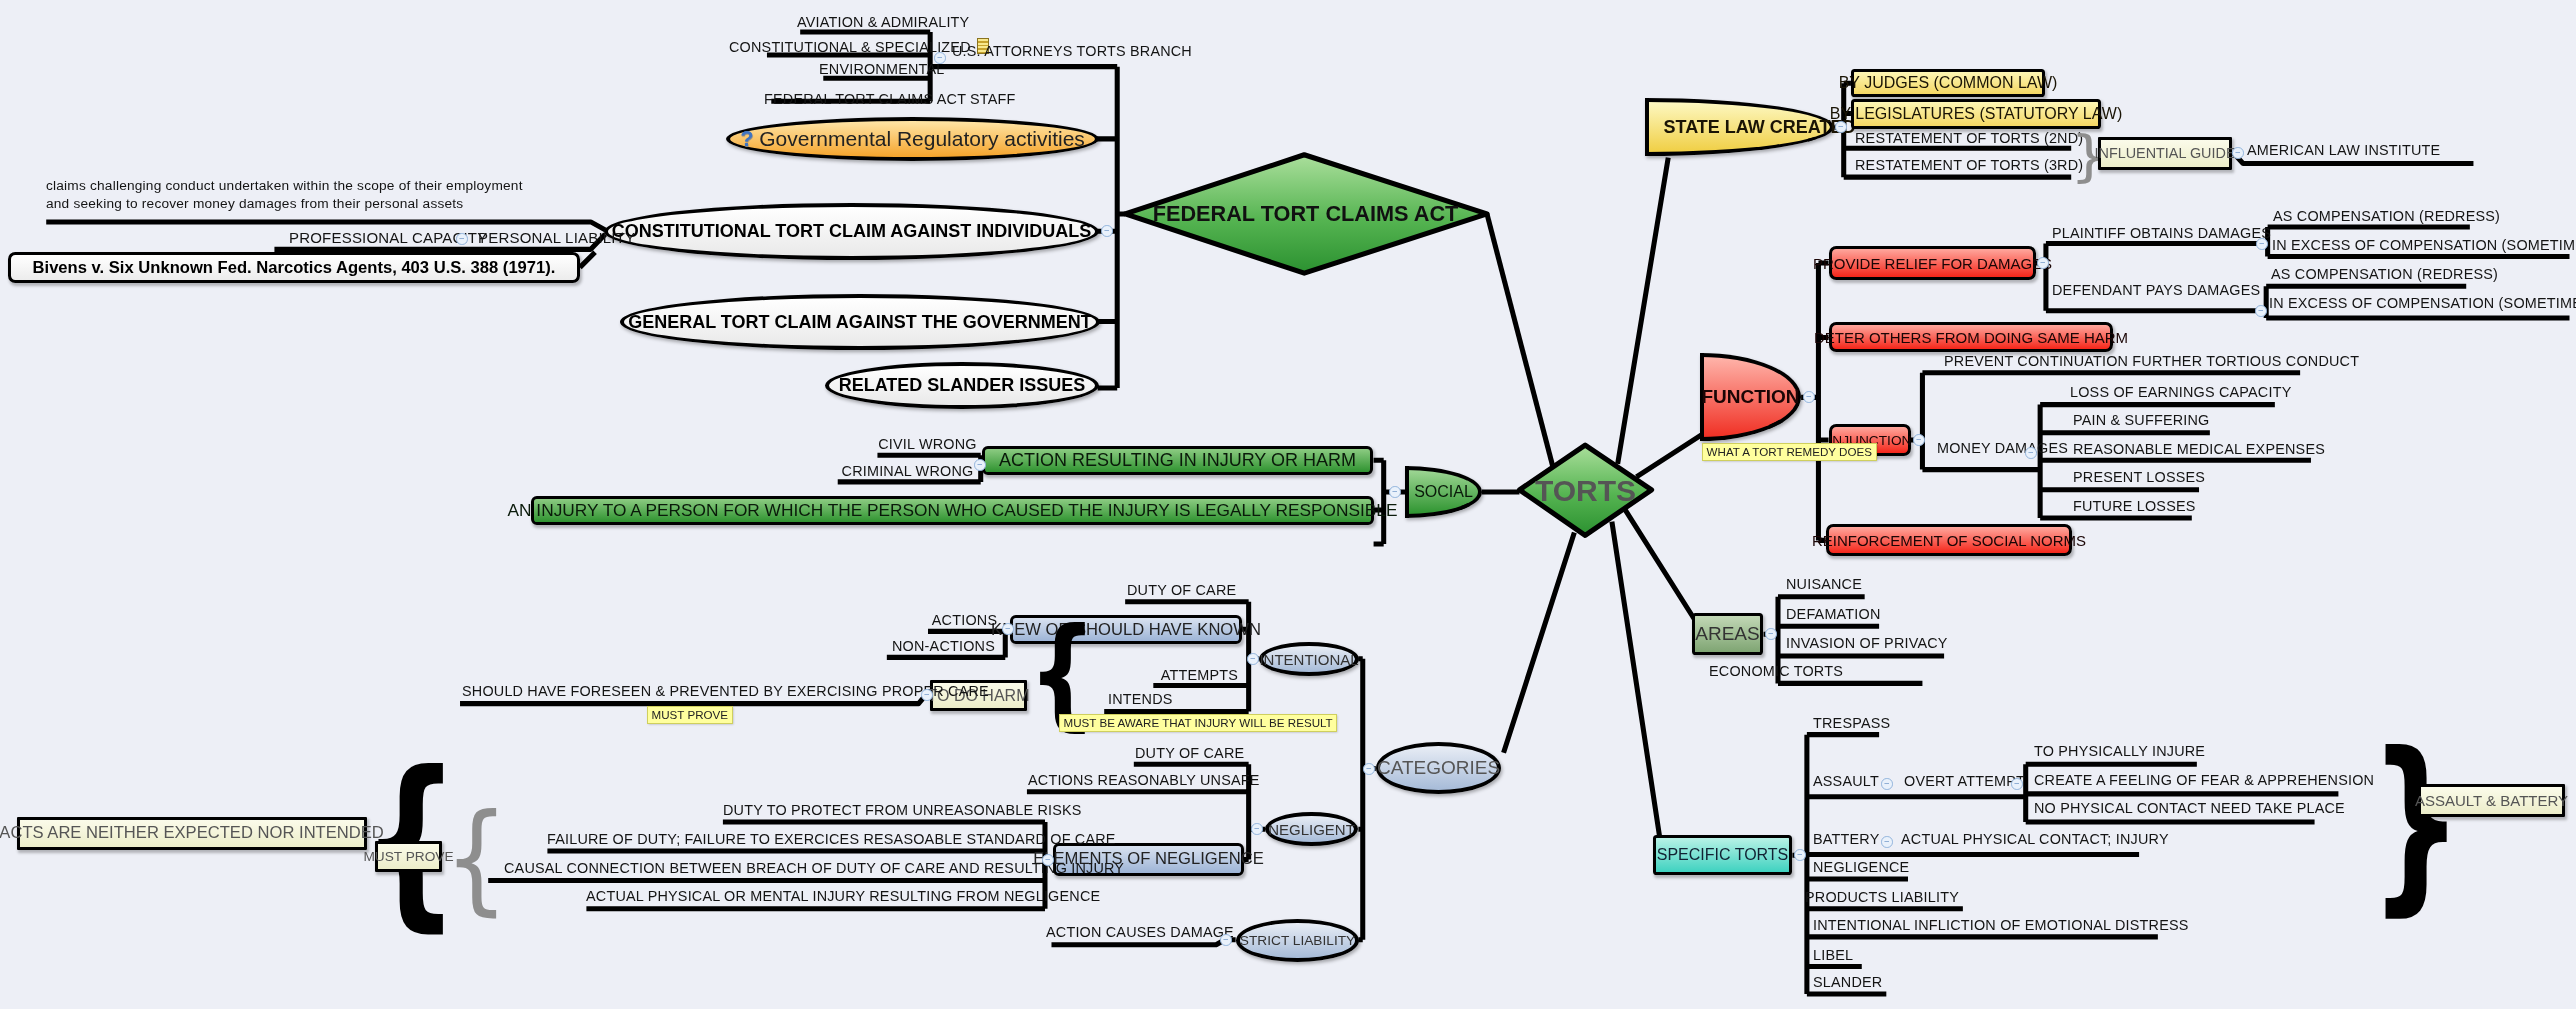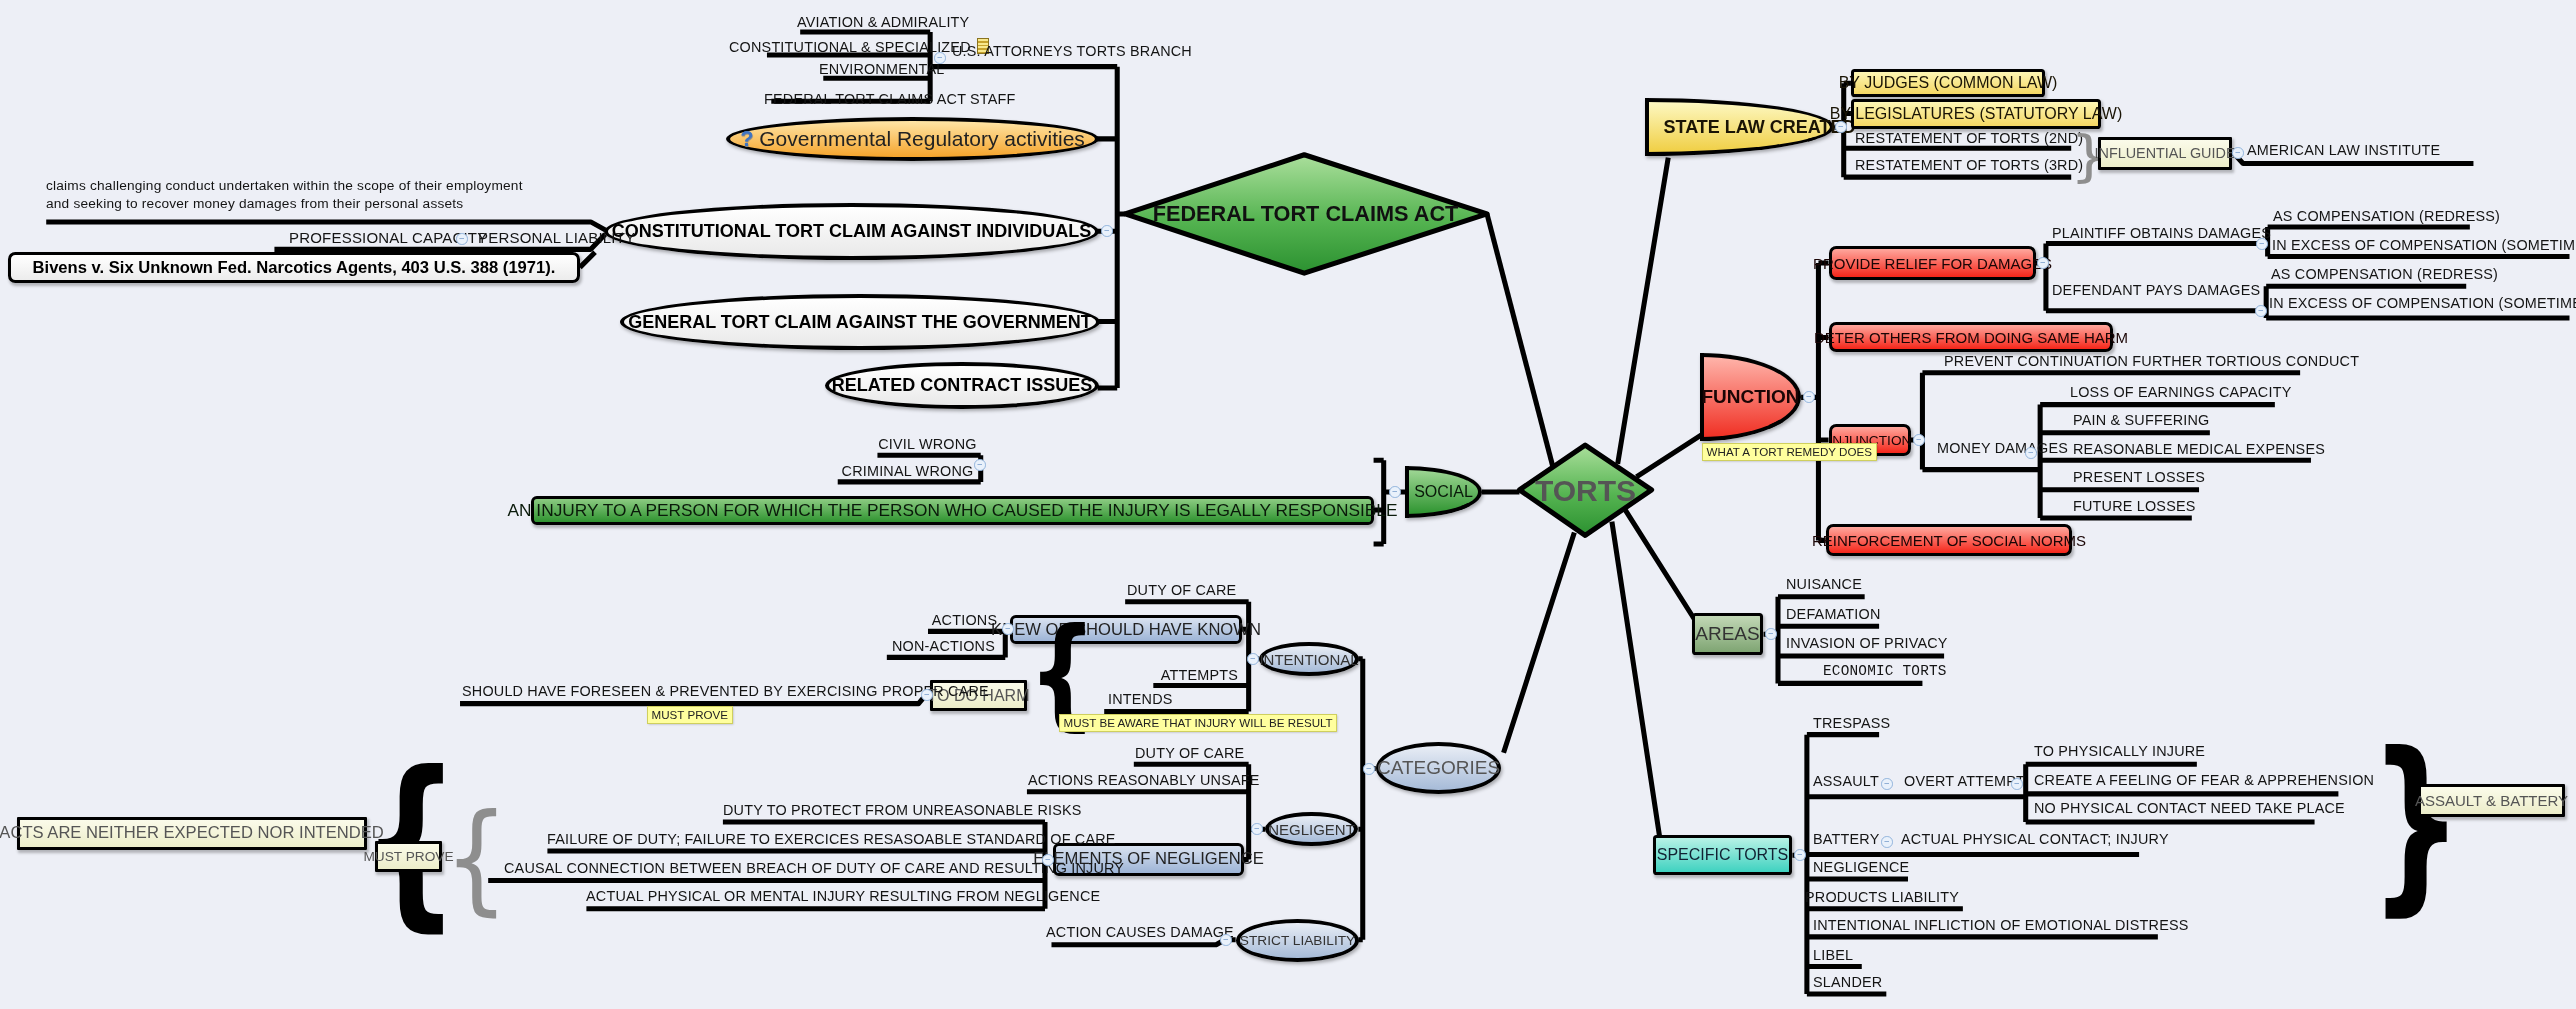--- a/index.html
+++ b/index.html
@@ -105,33 +105,34 @@
 <div class="l r" style="left:764px;top:91px;width:166px;">FEDERAL TORT CLAIMS ACT STAFF</div>
 <div class="l" style="left:952px;top:43px;">U.S. ATTORNEYS TORTS BRANCH</div>
 <div class="ci" style="left:934px;top:52px;">−</div>
 <div class="ell oell" style="left:726px;top:117px;width:373px;height:44px;">
       <span class="qi">?</span>
       <span>Governmental Regulatory activities</span>
     </div>
 <div class="ell well" style="left:604px;top:203px;width:495px;height:57px;">CONSTITUTIONAL TORT CLAIM AGAINST INDIVIDUALS</div>
 <div class="ci" style="left:1101px;top:225px;">−</div>
 <div class="ell well" style="left:620px;top:294px;width:480px;height:56px;">GENERAL TORT CLAIM AGAINST THE GOVERNMENT</div>
-<div class="ell well" style="left:825px;top:362px;width:274px;height:47px;">RELATED CONTRACT ISSUES</div>
+<div class="ell well" style="left:825px;top:362px;width:274px;height:47px;">RELATED SLANDER ISSUES</div>
 <div class="l" style="left:46px;top:178px;font-size:13.7px;">claims challenging conduct undertaken within the scope of their employment</div>
 <div class="l" style="left:46px;top:196px;font-size:13.7px;">and seeking to recover money damages from their personal assets</div>
 <div class="l" style="left:289px;top:229px;font-size:15px;">PROFESSIONAL CAPACITY</div>
 <div class="ci" style="left:456px;top:233px;">−</div>
 <div class="l" style="left:478px;top:229px;font-size:15px;">PERSONAL LIABILITY</div>
 <div class="box wbox" style="left:8px;top:252px;width:572px;height:31px;">Bivens v. Six Unknown Fed. Narcotics Agents, 403 U.S. 388 (1971).</div>
 
 <div class="dshape dgreen" style="left:1405px;top:466px;width:77px;height:52px;">SOCIAL</div>
 <div class="ci" style="left:1389px;top:486px;">−</div>
 <div class="l c" style="left:874px;top:436px;width:107px;">CIVIL WRONG</div>
 <div class="l c" style="left:834px;top:463px;width:147px;">CRIMINAL WRONG</div>
 <div class="ci" style="left:974px;top:459px;">−</div>
+<div class="box gbox" style="left:982px;top:446px;width:391px;height:29px;">ACTION RESULTING IN INJURY OR HARM</div>
 <div class="box gbox" style="left:531px;top:496px;width:843px;height:29px;font-size:17.3px;">AN INJURY TO A PERSON FOR WHICH THE PERSON WHO CAUSED THE INJURY IS LEGALLY RESPONSIBLE</div>
 
 <div class="ell bell" style="left:1376px;top:742px;width:125px;height:52px;font-size:19px;color:#555;">CATEGORIES</div>
 <div class="ci" style="left:1363px;top:763px;">−</div>
 <div class="ell bell" style="left:1259px;top:642px;width:100px;height:34px;">INTENTIONAL</div>
 <div class="ci" style="left:1247px;top:653px;">−</div>
 <div class="l" style="left:1127px;top:582px;">DUTY OF CARE</div>
 <div class="box bbox" style="left:1010px;top:615px;width:232px;height:29px;">KNEW OR SHOULD HAVE KNOWN</div>
 <div class="ci" style="left:1002px;top:623px;">−</div>
 <div class="l c" style="left:924px;top:612px;width:81px;">ACTIONS</div>
@@ -197,21 +198,21 @@
 <div class="l" style="left:2073px;top:441px;">REASONABLE MEDICAL EXPENSES</div>
 <div class="l" style="left:2073px;top:469px;">PRESENT LOSSES</div>
 <div class="l" style="left:2073px;top:498px;">FUTURE LOSSES</div>
 <div class="box rbox" style="left:1826px;top:524px;width:246px;height:32px;">REINFORCEMENT OF SOCIAL NORMS</div>
 
 <div class="box abox" style="left:1692px;top:613px;width:71px;height:42px;">AREAS</div>
 <div class="ci" style="left:1765px;top:628px;">−</div>
 <div class="l" style="left:1786px;top:576px;">NUISANCE</div>
 <div class="l" style="left:1786px;top:606px;">DEFAMATION</div>
 <div class="l" style="left:1786px;top:635px;">INVASION OF PRIVACY</div>
-<div class="l" style="left:1823px;top:663px;font-family:Liberation Mono, monospace;">ECONOMIC TORTS</div>
+<div class="l" style="left:1709px;top:663px;">ECONOMIC TORTS</div>
 
 <div class="box cbox" style="left:1653px;top:835px;width:139px;height:40px;">SPECIFIC TORTS</div>
 <div class="ci" style="left:1794px;top:849px;">−</div>
 <div class="l" style="left:1813px;top:715px;">TRESPASS</div>
 <div class="l" style="left:1813px;top:773px;">ASSAULT</div>
 <div class="ci" style="left:1881px;top:778px;">−</div>
 <div class="l" style="left:1904px;top:773px;">OVERT ATTEMPT</div>
 <div class="ci" style="left:2011px;top:778px;">−</div>
 <div class="l" style="left:2034px;top:743px;">TO PHYSICALLY INJURE</div>
 <div class="l" style="left:2034px;top:772px;">CREATE A FEELING OF FEAR &amp; APPREHENSION</div>

